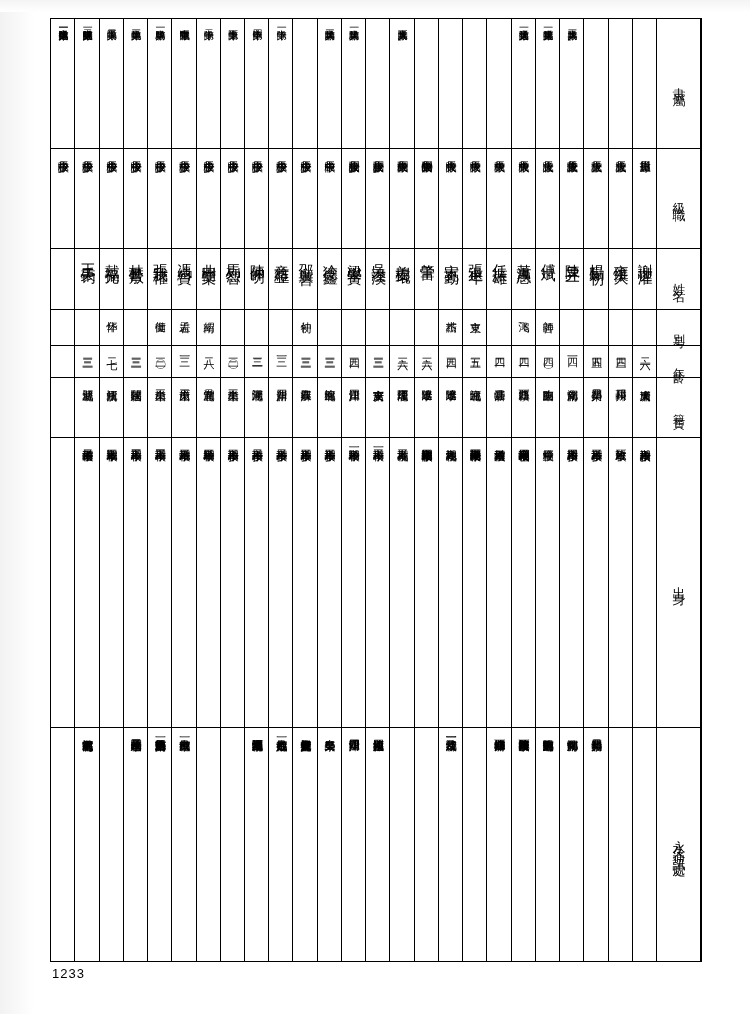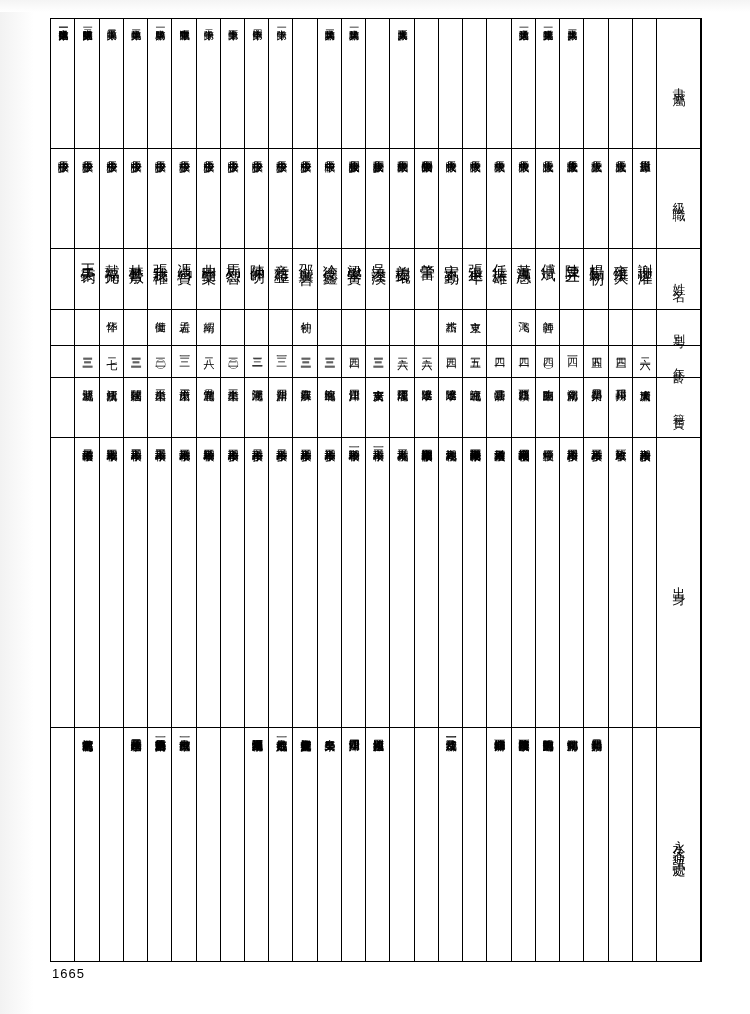--- a/index.html
+++ b/index.html
@@ -396,14 +396,14 @@
         <div class="cell rank h-rank">少校中隊長</div>
         <div class="cell name h-name"></div>
         <div class="cell alias h-alias"></div>
         <div class="cell age h-age"></div>
         <div class="cell native h-native"></div>
         <div class="cell origin h-origin"></div>
         <div class="cell addr h-addr"></div>
       </div>
     </div>
 
-  <div class="page-number">1665</div>
+  <div class="page-number">1233</div>
 </div>
 
 </body></html>

